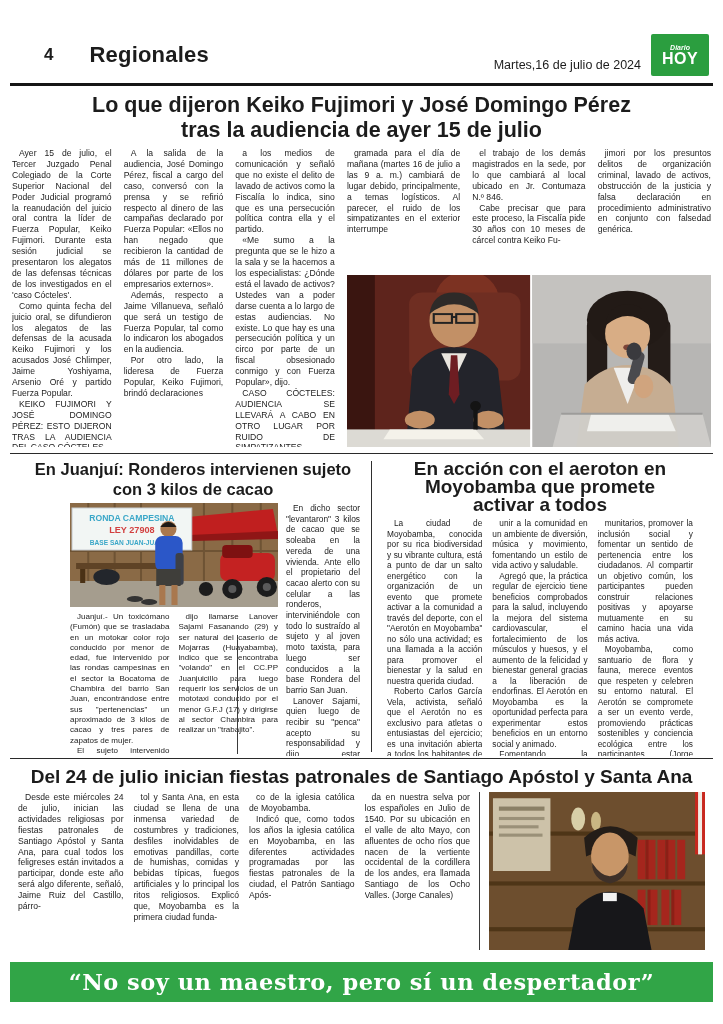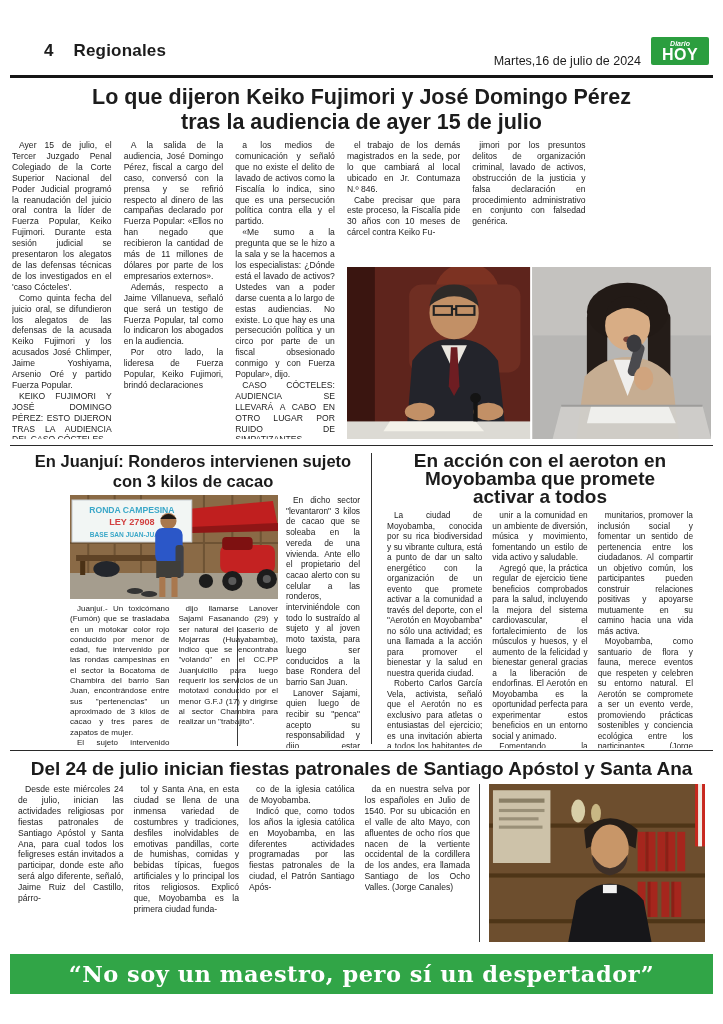--- a/index.html
+++ b/index.html
@@ -3,24 +3,24 @@
 <meta charset="utf-8">
 <style>
   :root{ --brand-green:#2b9e3f; --banner-green:#31a547; --ink:#1c1c1c; }
   *{box-sizing:border-box;}
   html,body{margin:0;padding:0;background:#e8e8e8;}
   .page{width:723px;height:1024px;margin:0 auto;background:#fff;color:var(--ink);
         font-family:"Liberation Sans",sans-serif;position:relative;overflow:hidden;}
   
   .header{display:flex;align-items:center;padding:34px 14px 5px 44px;}
   .pagenum{font-size:17px;font-weight:bold;}
-  .section{font-size:17px;font-weight:bold;margin-left:20px;letter-spacing:.2px;}
+  .section{font-size:22px;font-weight:bold;margin-left:36px;letter-spacing:.2px;}
   .header-spacer{flex:1;}
   .date{font-size:12.5px;margin-right:10px;margin-top:20px;}
-  .logo{background:var(--brand-green);color:#fff;width:58px;height:28px;border-radius:2px;
+  .logo{background:var(--brand-green);color:#fff;width:58px;height:42px;border-radius:2px;
         display:flex;flex-direction:column;align-items:center;justify-content:center;line-height:1;}
   .logo-top{font-size:7px;font-weight:bold;font-style:italic;}
   .logo-main{font-size:16px;font-weight:bold;letter-spacing:.5px;}
   .rule-thick{border-top:3px solid #151515;margin:2px 10px 0;}
   .rule-thin{border-top:1.5px solid #2a2a2a;margin:0 10px;}
   
   .h1{text-align:center;font-weight:bold;font-size:21.5px;line-height:24.5px;margin:7px 30px 3px;}
   .h2{text-align:center;font-weight:bold;font-size:16.5px;line-height:19.5px;}
   .h2b{text-align:center;font-weight:bold;font-size:19px;line-height:18px;}
   .h3{text-align:center;font-weight:bold;font-size:19px;line-height:22px;margin:4px 0 2px;}
@@ -96,20 +96,23 @@
             <p>Por otro lado, la lideresa de Fuerza Popular, Keiko Fujimori, brindó declaraciones</p>
           </div>
         <div class="coltext">
             <p>a los medios de comunicación y señaló que no existe el delito de lavado de activos como la Fiscalía lo indica, sino que es una persecución política contra ella y el partido.</p>
             <p>«Me sumo a la pregunta que se le hizo a la sala y se la hacemos a los especialistas: ¿Dónde está el lavado de activos? Ustedes van a poder darse cuenta a lo largo de estas audiencias. No existe. Lo que hay es una persecución política y un circo por parte de un fiscal obsesionado conmigo y con Fuerza Popular», dijo.</p>
             <p>CASO CÓCTELES: AUDIENCIA SE LLEVARÁ A CABO EN OTRO LUGAR POR RUIDO DE SIMPATIZANTES</p>
           </div>
       </div>
       <div class="a1-right">
         <div class="a1-right-cols">
+          <div class="coltext">
+              <p>gramada para el día de mañana (martes 16 de julio a las 9 a. m.) cambiará de lugar debido, principalmente, a temas logísticos. Al parecer, el ruido de los simpatizantes en el exterior interrumpe</p>
+            </div>
           <div class="coltext">
               <p>el trabajo de los demás magistrados en la sede, por lo que cambiará al local ubicado en Jr. Contumaza N.º 846.</p>
               <p>Cabe precisar que para este proceso, la Fiscalía pide 30 años con 10 meses de cárcel contra Keiko Fu-</p>
             </div>
           <div class="coltext">
               <p>jimori por los presuntos delitos de organización criminal, lavado de activos, obstrucción de la justicia y falsa declaración en procedimiento administrativo en conjunto con falsedad genérica.</p>
             </div>
         </div>
         <div class="photo-frame">
           <svg viewBox="0 0 340 176" preserveAspectRatio="none">

